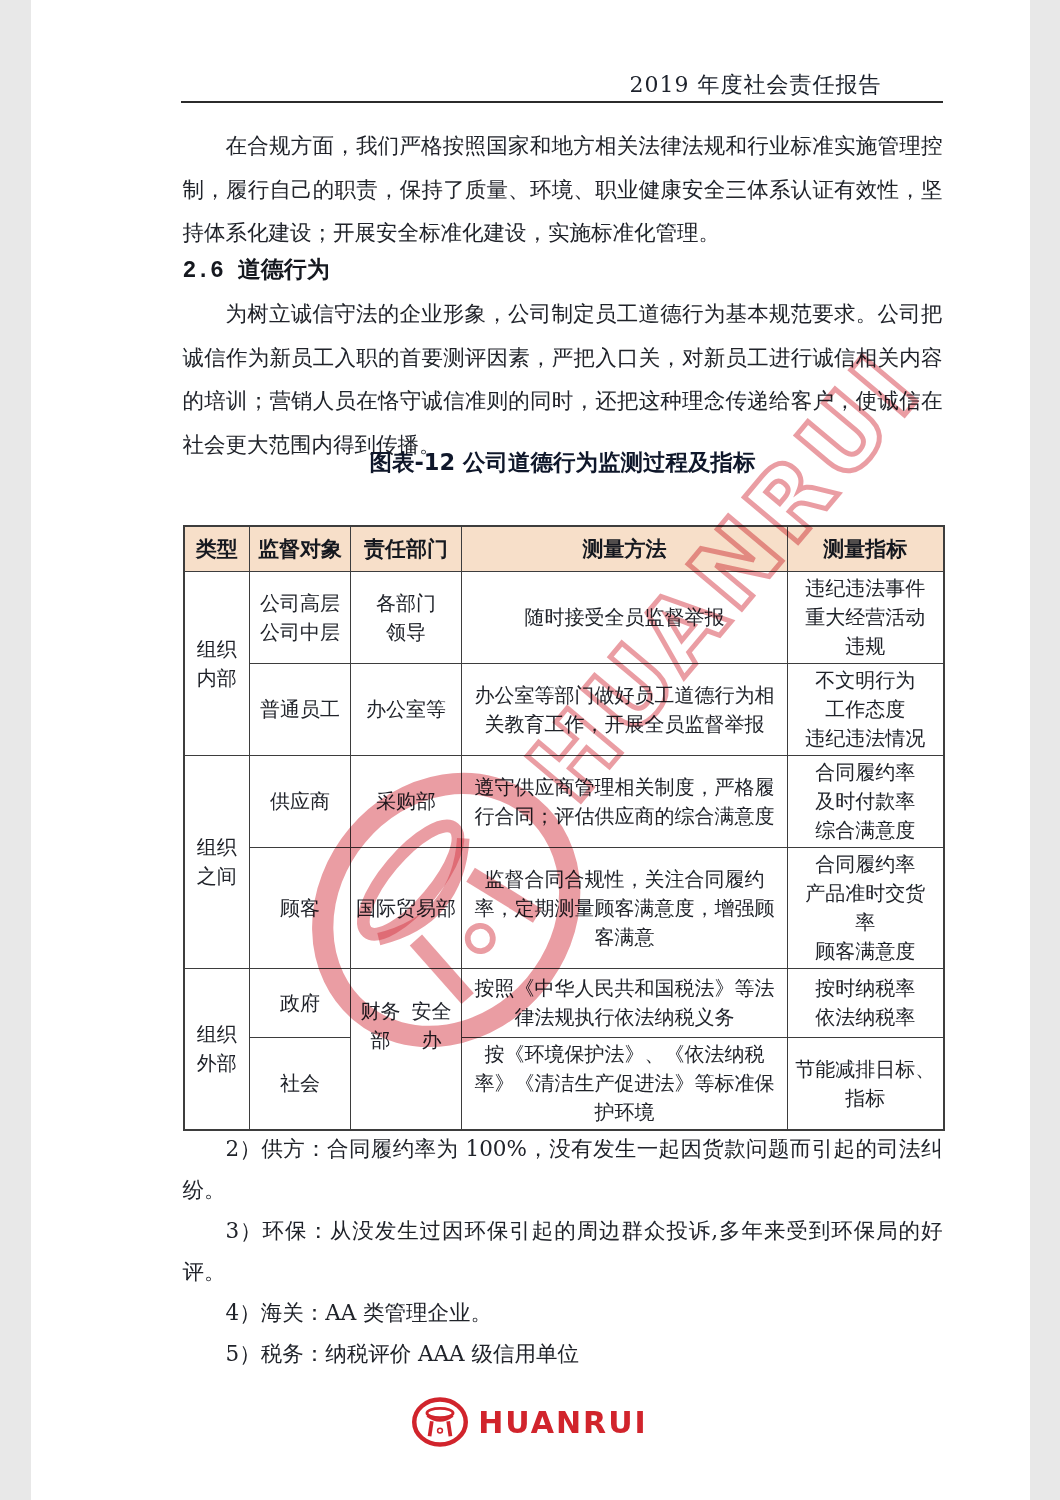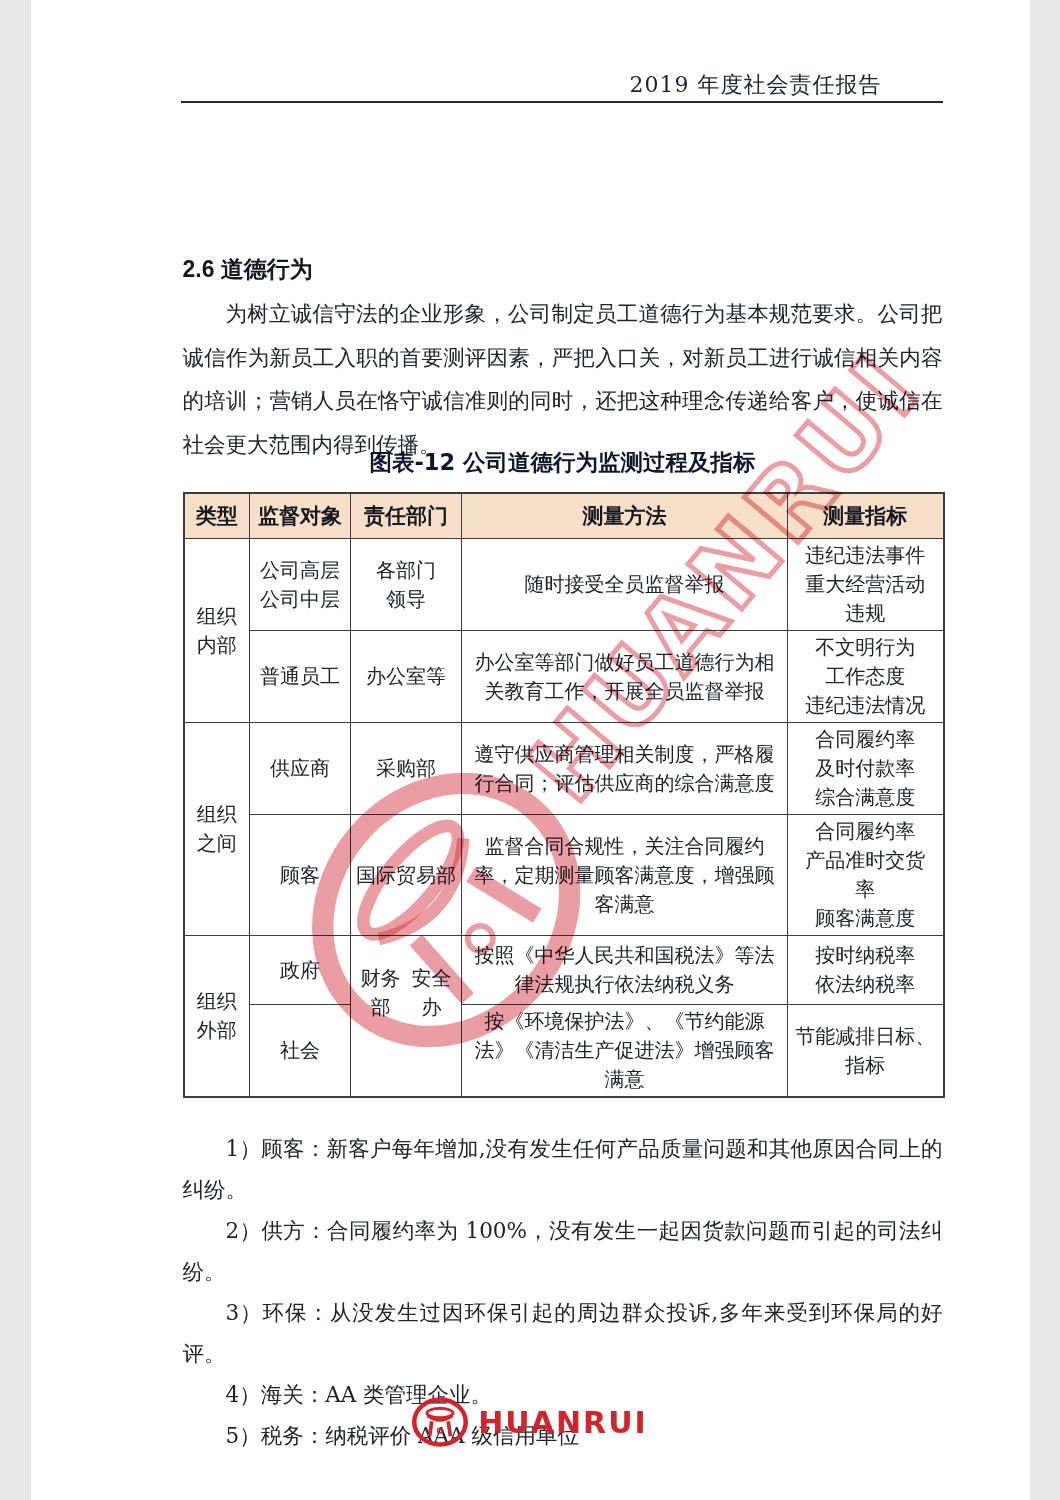--- a/index.html
+++ b/index.html
@@ -20,32 +20,32 @@
   }
   
   .para{
     position:absolute;left:152px;width:760px;
     font-size:21.5px;line-height:43.5px;text-align:justify;
     text-indent:2em;word-break:break-all;
   }
   .p1{top:124px;}
   .section-heading{
     position:absolute;left:152px;top:254px;
-    font-family:Liberation Sans, sans-serif;
+    font-family:Liberation Mono, monospace;
     font-weight:bold;font-size:23px;color:#15181f;
   }
   .p2{top:292px;}
   .table-caption{
     position:absolute;left:152px;top:447px;width:760px;text-align:center;
     font-family:"DejaVu Sans","Liberation Sans",sans-serif;
     font-weight:bold;font-size:22.5px;color:#0f172a;
   }
   
   table.monitor{
-    position:absolute;left:152px;top:492px;width:760px;
+    position:absolute;left:152px;top:525px;width:760px;
     border-collapse:collapse;table-layout:fixed;
     border:2px solid #3d3d3d;
     font-size:20px;
   }
   table.monitor td,table.monitor th{
     border:1px solid #3d3d3d;vertical-align:middle;
     padding:2px 4px;line-height:29px;text-align:center;
   }
   table.monitor th{
     background:#f7dfc9;
@@ -90,20 +90,21 @@
   }
 </style>
 </head>
 <body>
 
 <div class="page">
 
   <div class="running-header">2019 年度社会责任报告</div>
   <div class="header-rule"></div>
 
+  <div class="para p1">在合规方面，我们严格按照国家和地方相关法律法规和行业标准实施管理控制，履行自己的职责，保持了质量、环境、职业健康安全三体系认证有效性，坚持体系化建设；开展安全标准化建设，实施标准化管理。</div>
 
   <div class="section-heading">2.6 道德行为</div>
 
   <div class="para p2">为树立诚信守法的企业形象，公司制定员工道德行为基本规范要求。公司把诚信作为新员工入职的首要测评因素，严把入口关，对新员工进行诚信相关内容的培训；营销人员在恪守诚信准则的同时，还把这种理念传递给客户，使诚信在社会更大范围内得到传播。</div>
 
   <div class="table-caption">图表-12 公司道德行为监测过程及指标</div>
 
   <table class="monitor">
     <colgroup>
       <col style="width:66px">
@@ -171,30 +172,29 @@
           <div>财务部</div>
           <div>安全办</div>
         </div>
       </td>
       <td class="method">按照《中华人民共和国税法》等法律法规执行依法纳税义务</td>
       <td class="pre">按时纳税率
 依法纳税率</td>
     </tr>
     <tr style="height:58px">
       <td>社会</td>
-      <td class="method">按《环境保护法》、《节约能源法》《清洁生产促进法》增强顾客满意</td>
+      <td class="method">按《环境保护法》、《依法纳税率》《清洁生产促进法》等标准保护环境</td>
       <td class="pre">节能减排日标、
 指标</td>
     </tr>
   </tbody>
     </table>
 
 
   <div class="para" style="top:1128px;line-height:41px;text-indent:0">
-    <div style="text-indent:2em">1）顾客：新客户每年增加,没有发生任何产品质量问题和其他原因合同上的纠纷。</div>
     <div style="text-indent:2em">2）供方：合同履约率为 100%，没有发生一起因货款问题而引起的司法纠纷。</div>
     <div style="text-indent:2em">3）环保：从没发生过因环保引起的周边群众投诉,多年来受到环保局的好评。</div>
     <div style="text-indent:2em">4）海关：AA 类管理企业。</div>
     <div style="text-indent:2em">5）税务：纳税评价 AAA 级信用单位</div>
   </div>
 
   <div class="watermark">
     <svg width="290" height="256" viewBox="0 0 300 264">
       <g fill="none" stroke="rgba(214,60,72,0.5)">
         <ellipse cx="150" cy="132" rx="138" ry="120" stroke-width="22"></ellipse>

